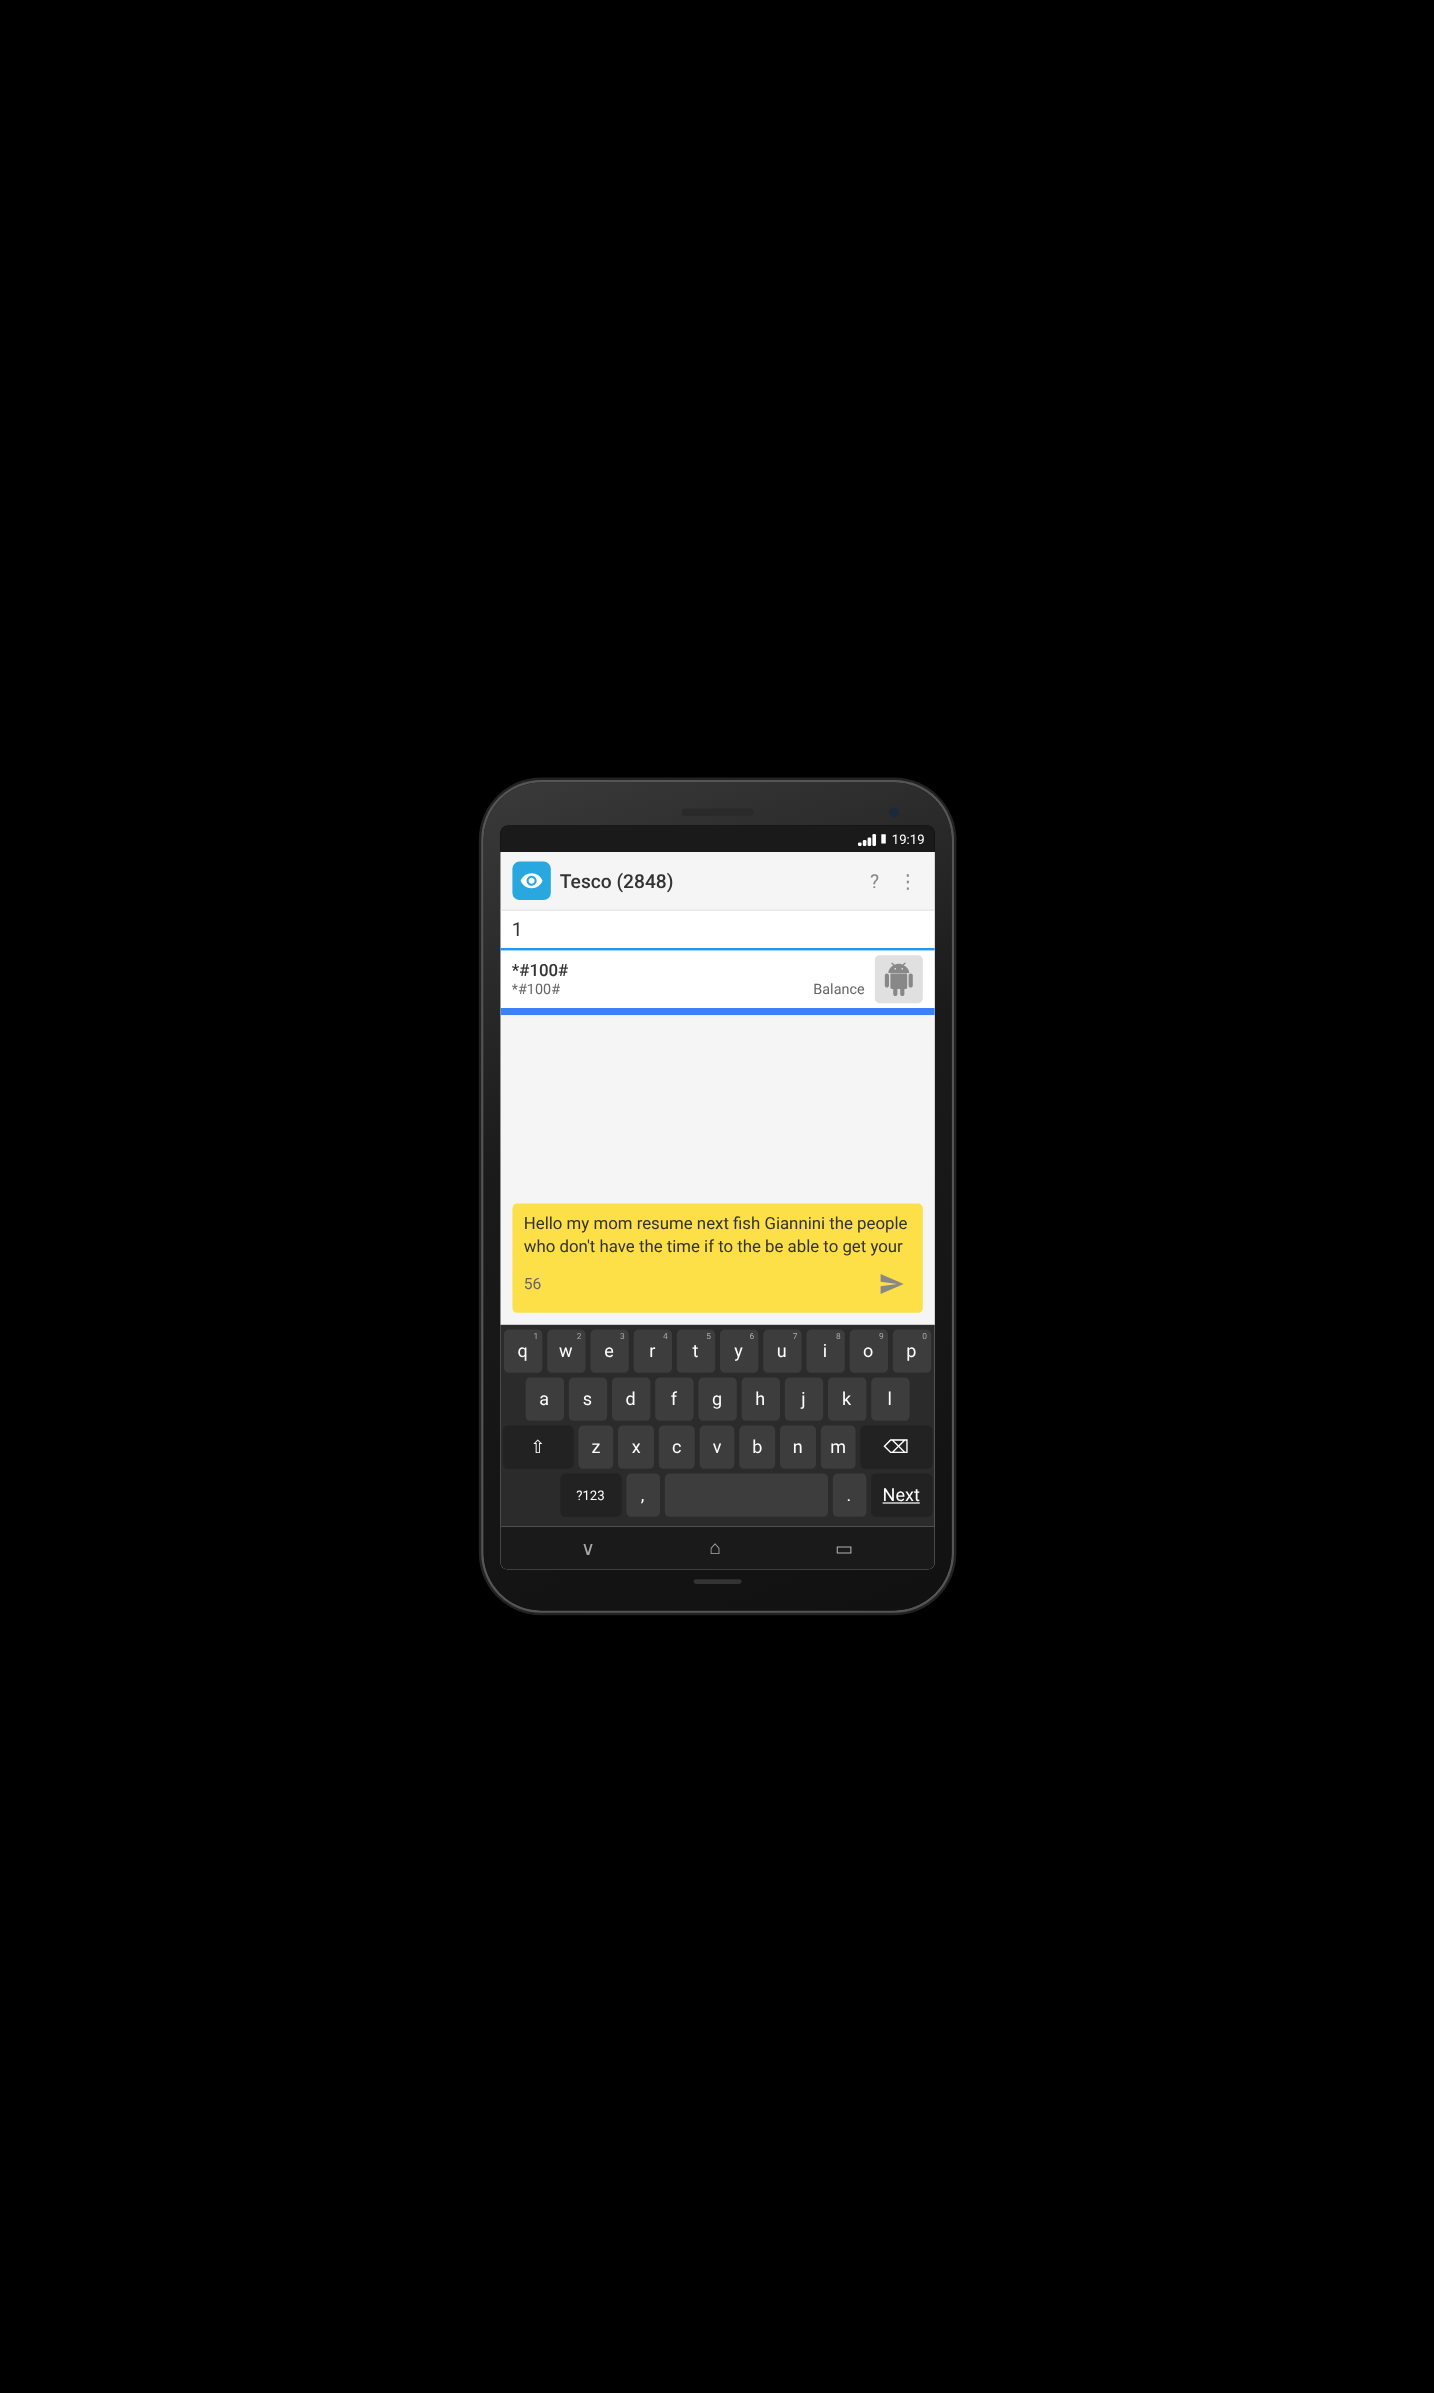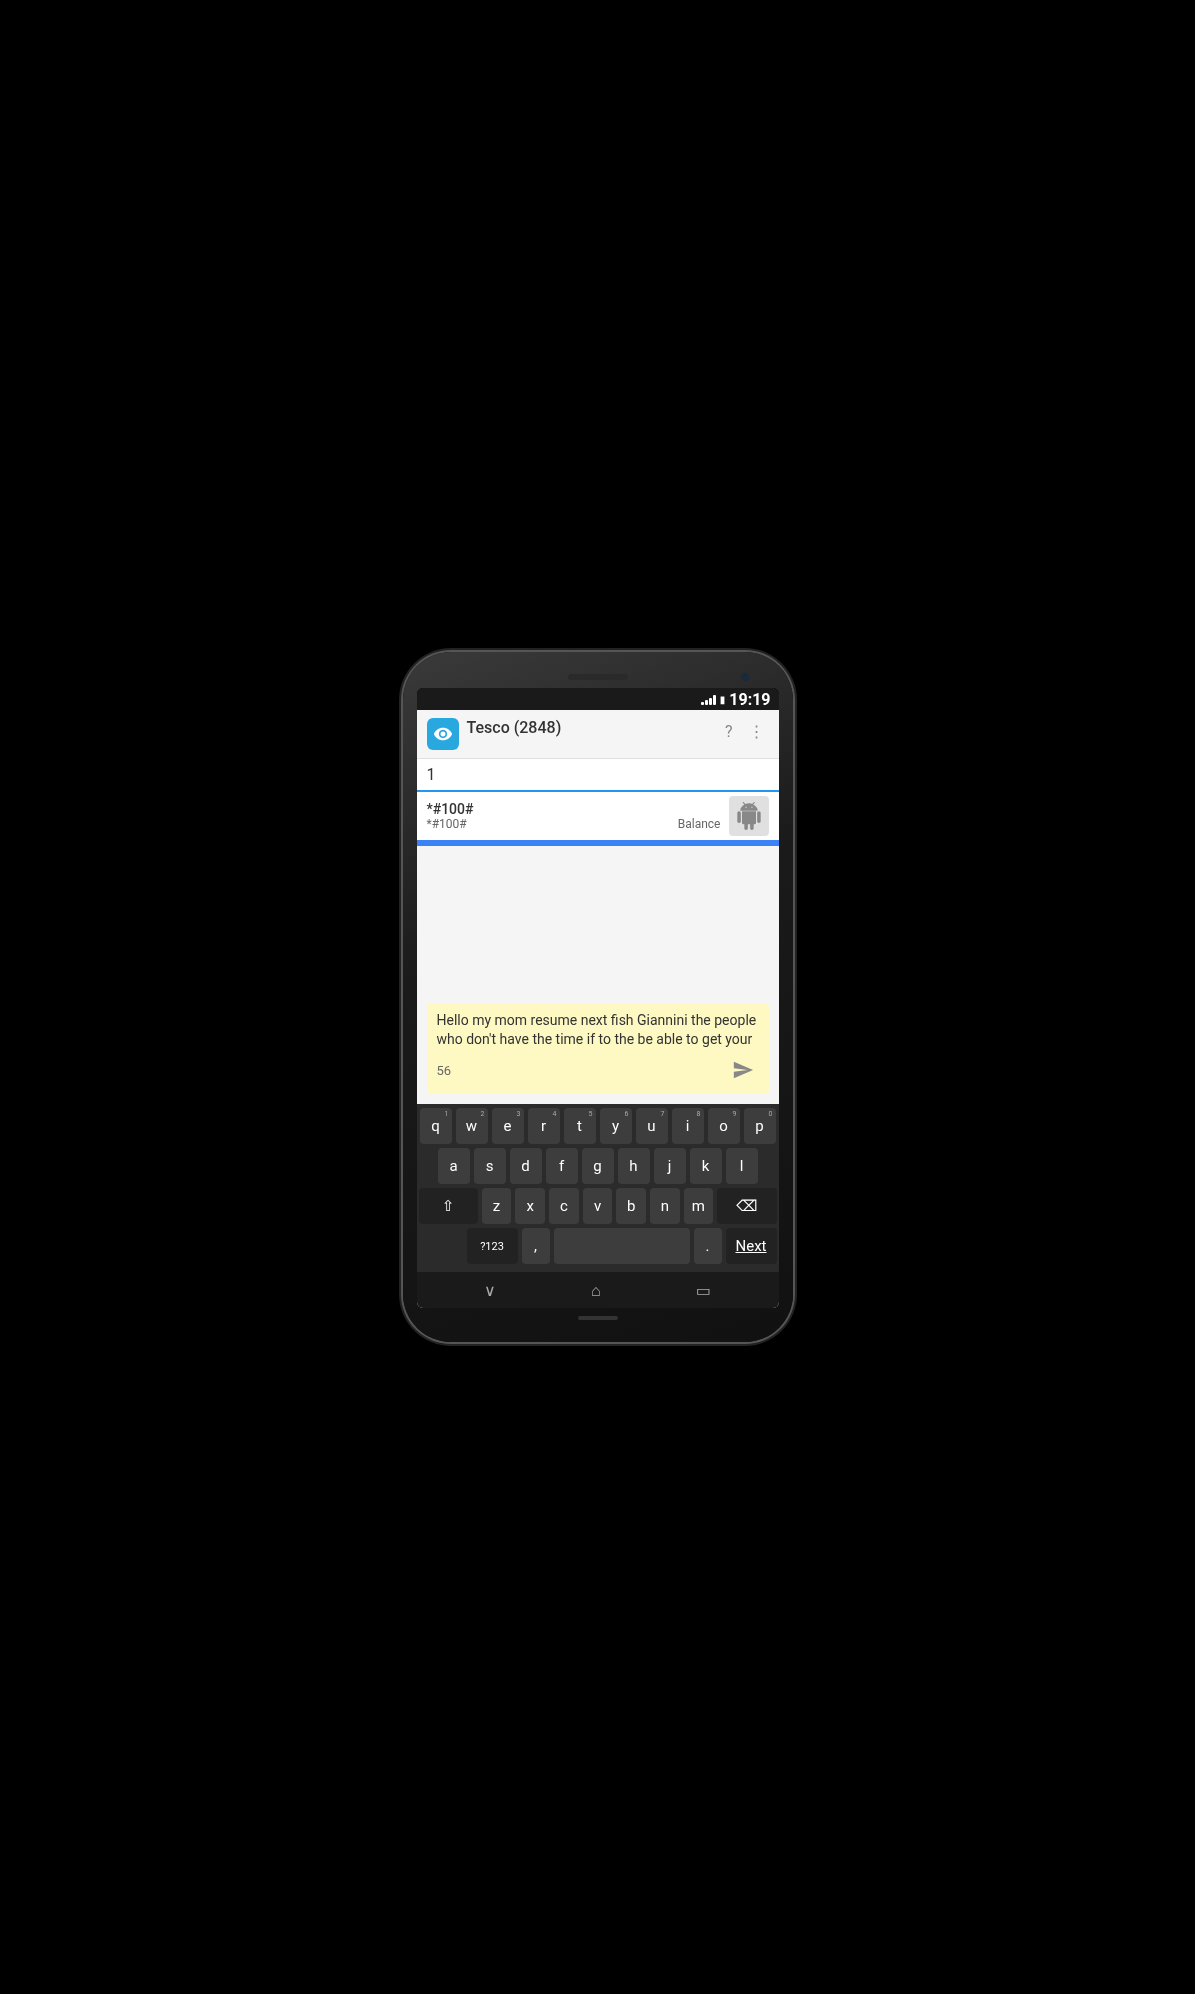--- a/index.html
+++ b/index.html
@@ -83,38 +83,38 @@
       border-radius: 1px;
     }
 
     .status-battery {
       color: #fff;
       font-size: 10px;
     }
 
     .status-time {
       color: #fff;
-      font-size: 16px;
-      font-weight: bold;
+      font-size: 11px;
+      font-weight: normal;
     }
 
     
     .app-content {
       flex: 1;
       background: #f5f5f5;
       display: flex;
       flex-direction: column;
     }
 
     
     .app-header {
       background: #f5f5f5;
       padding: 8px 10px;
       display: flex;
-      align-items: flex-start;
+      align-items: center;
       gap: 8px;
       border-bottom: 1px solid #e0e0e0;
     }
 
     .app-logo {
       width: 32px;
       height: 32px;
       background: #29a8e0;
       border-radius: 6px;
       display: flex;
@@ -197,21 +197,21 @@
     .message-area {
       flex: 1;
       padding: 10px;
       background: #f5f5f5;
       display: flex;
       flex-direction: column;
       justify-content: flex-end;
     }
 
     .message-bubble {
-      background: #fef9c3;
+      background: #fde047;
       border-radius: 4px;
       padding: 8px 10px;
       position: relative;
     }
 
     .message-text {
       font-size: 14px;
       color: #333;
       line-height: 1.4;
     }

